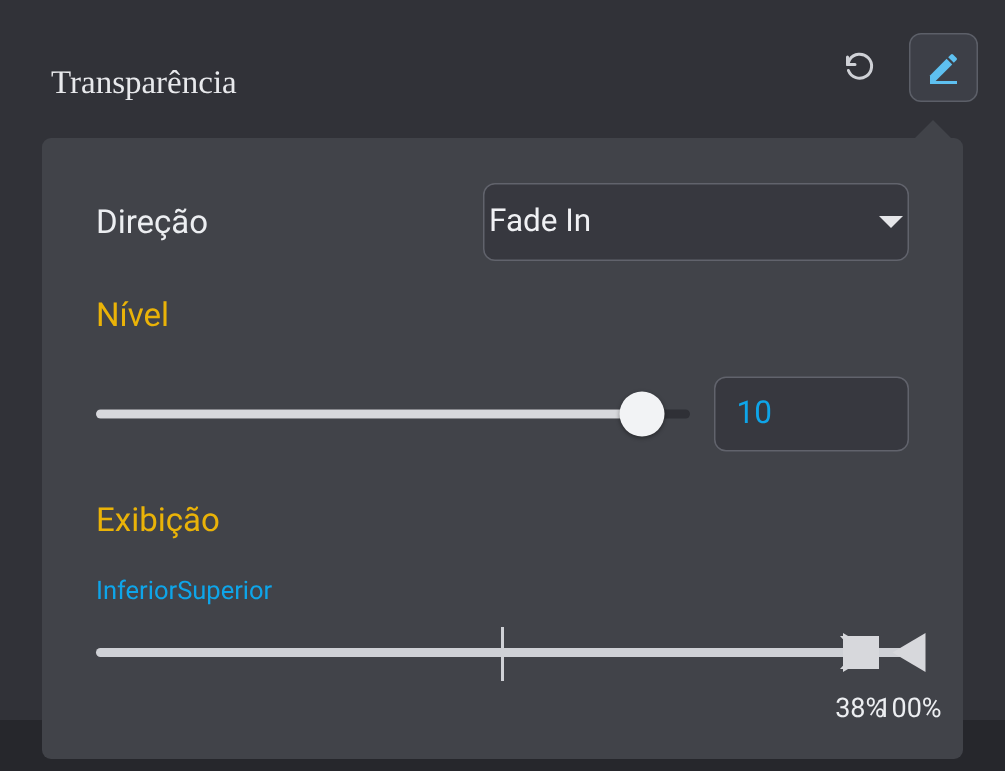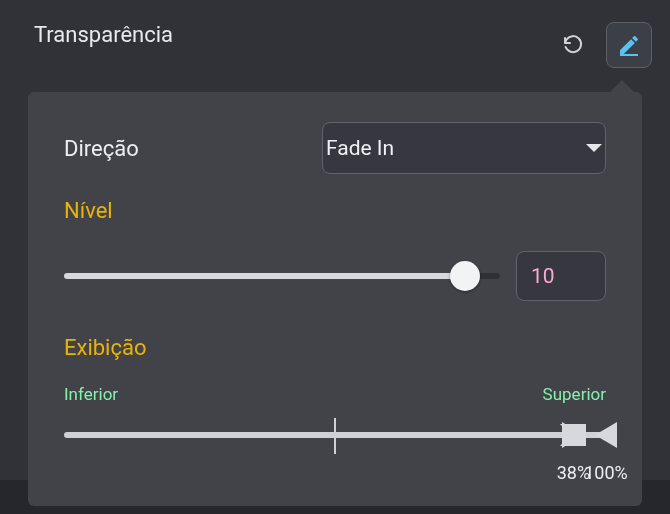--- a/index.html
+++ b/index.html
@@ -8,23 +8,24 @@
     width: 670px;
     height: 514px;
     background: #313238;
     font-family: -apple-system, BlinkMacSystemFont, "Segoe UI", Roboto, Helvetica, Arial, sans-serif;
     color: #e6e7ea;
     overflow: hidden;
   }
 
   .header {
     display: flex;
-    align-items: flex-start;
+    align-items: flex-end;
     justify-content: space-between;
     padding: 22px 18px 8px 34px;
+    font-family: Liberation Serif, serif;
   }
   .header-title {
     font-size: 22px;
     font-weight: 400;
     color: #e8e9ec;
   }
   .header-actions {
     display: flex;
     gap: 10px;
     align-items: center;
@@ -153,39 +154,38 @@
     width: 30px; height: 30px;
     border-radius: 50%;
     background: #f2f3f5;
     top: 50%;
     transform: translate(-50%, -50%);
     box-shadow: 0 1px 3px rgba(0,0,0,0.4);
     cursor: grab;
   }
 
   .num-input {
-    width: 90px;
+    width: 130px;
     height: 50px;
     background: #37383f;
     border: 1px solid #61636c;
     border-radius: 8px;
-    color: #f9a8d4;
+    color: #0ea5e9;
     font-size: 21px;
     display: flex;
     align-items: center;
     padding: 0 14px;
     box-sizing: border-box;
   }
 
   
   .range-labels {
     display: flex;
-    justify-content: space-between;
     font-size: 17px;
-    color: #86efac;
+    color: #0ea5e9;
     margin-bottom: 10px;
   }
   .range-wrap {
     position: relative;
     height: 42px;
   }
   .range-track {
     position: absolute;
     left: 0; right: 0;
     top: 18px;

